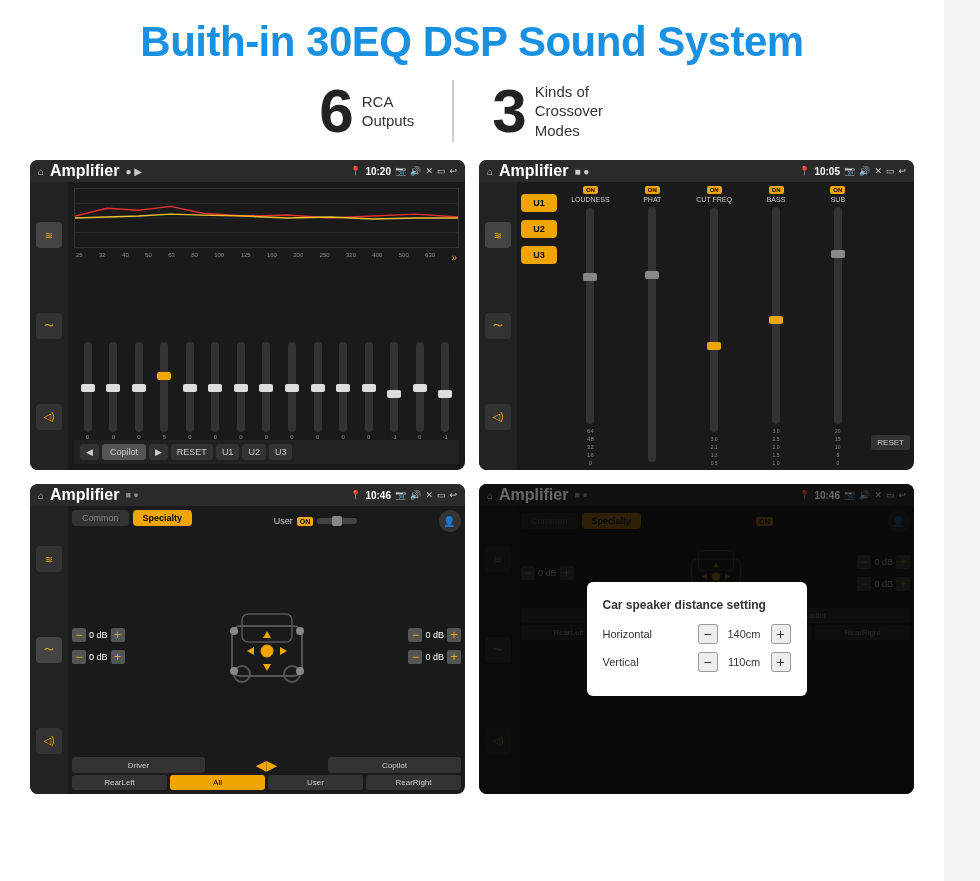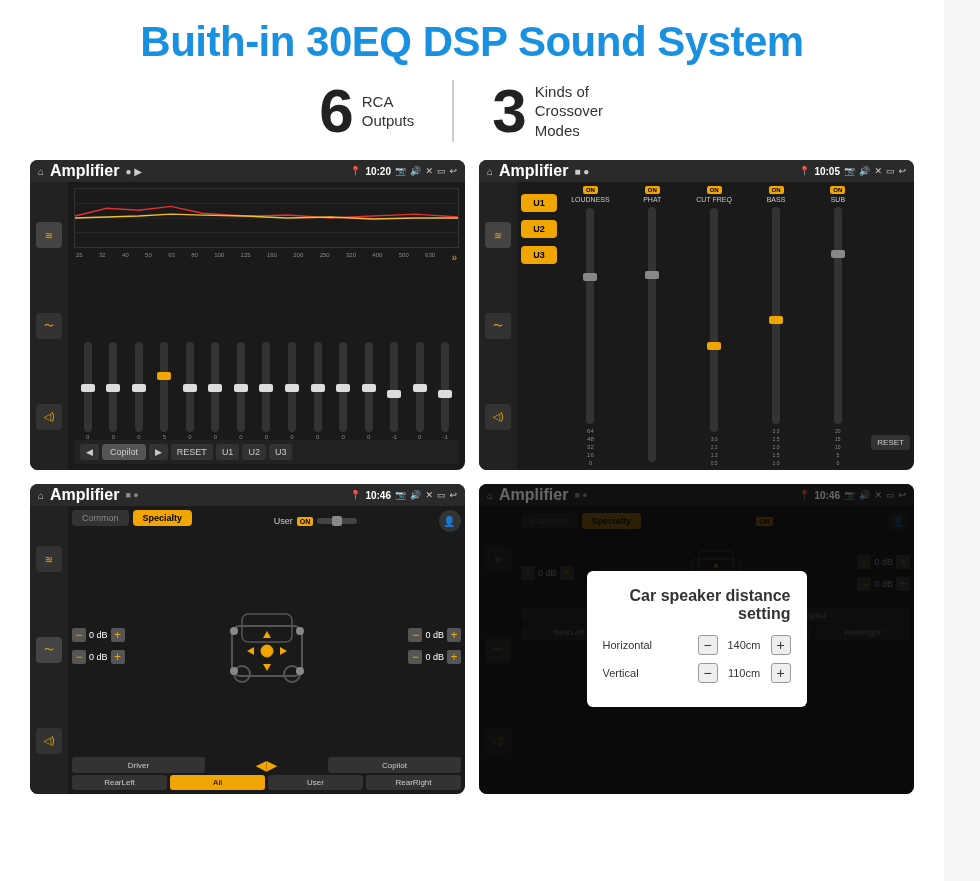--- a/index.html
+++ b/index.html
@@ -360,25 +360,25 @@
     }
 
     .dialog-box {
       background: white;
       border-radius: 6px;
       padding: 16px;
       width: 220px;
     }
 
     .dialog-title {
-      font-size: 16px;
+      font-size: 12px;
       font-weight: bold;
       color: #333;
       margin-bottom: 12px;
-      text-align: right;
+      text-align: left;
     }
 
     .dialog-row {
       display: flex;
       align-items: center;
       justify-content: space-between;
       margin-bottom: 8px;
     }
 
     .dialog-label {

